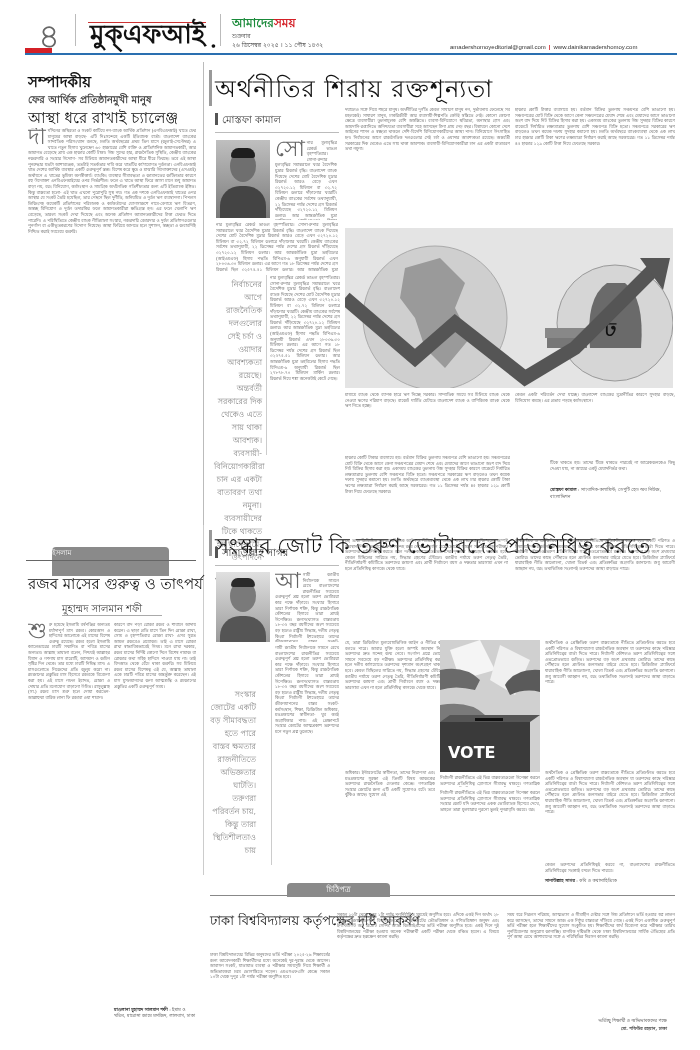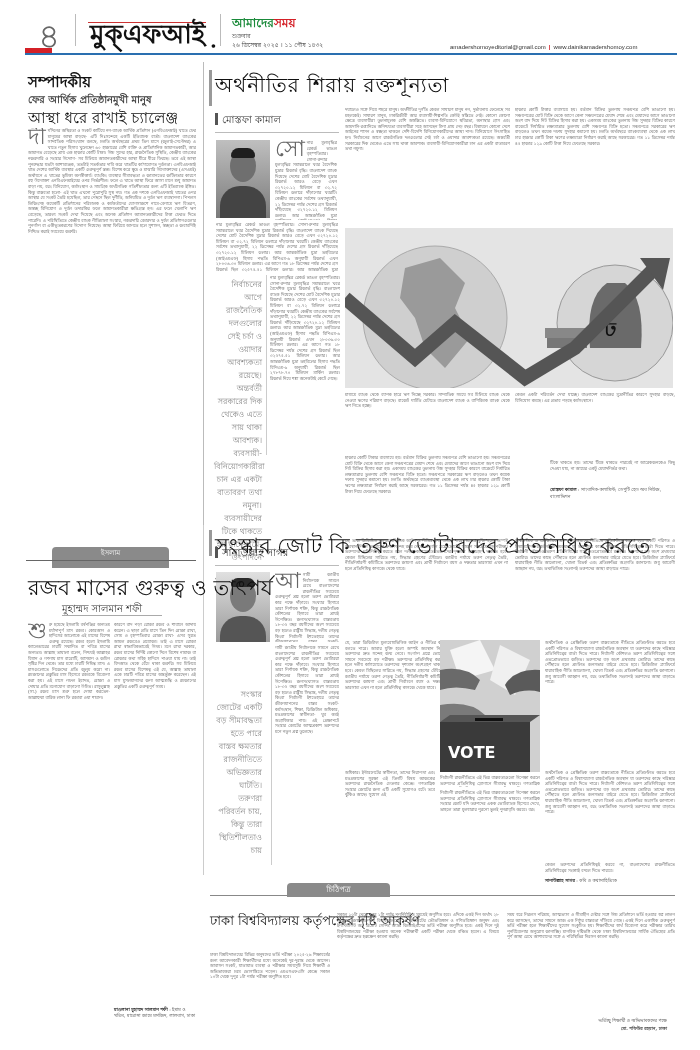--- a/index.html
+++ b/index.html
@@ -21,36 +21,36 @@
   #hdr-contact .pipe{color:#d42027;font-weight:bold;margin:0 3px;}
   
   .vrule{background:#bbb;width:1px;}
   
   #ed-label{left:28px;top:70px;font-size:15px;font-weight:bold;color:#111;}
   #ed-kicker{left:28px;top:92px;font-size:10px;color:#444;font-weight:bold;}
   #ed-title{left:28px;top:106px;font-size:15px;color:#111;}
   .txt{font-size:4.2px;line-height:5.6px;color:#555;text-align:justify;overflow:hidden;}
   .dropcap{float:left;font-size:22px;line-height:18px;color:#666;margin-right:2px;}
   
-  #a1-title{left:215px;top:70px;font-size:20px;color:#111;letter-spacing:1px;}
+  #a1-title{left:215px;top:70px;font-size:24px;color:#111;letter-spacing:1px;}
   #a1-authorbar{left:215px;top:113px;width:3px;height:12px;background:#555;}
   #a1-author{left:222px;top:112px;font-size:10px;color:#333;}
   #a1-authorline{left:215px;top:132px;width:124px;height:1px;background:#bbb;}
   .photo{background:linear-gradient(#bfbfbf,#7a7a7a);overflow:hidden;}
   .photo .head{position:absolute;border-radius:50%;background:#8a8a8a;}
   .photo .body{position:absolute;background:#444;border-radius:20px 20px 0 0;}
   .pull{font-size:8px;line-height:13px;color:#888;text-align:right;}
   
   #a1-illus{left:345px;top:228px;width:328px;height:160px;background:#e8e8e8;overflow:hidden;}
   
   #a2-title{left:215px;top:530px;font-size:21px;color:#111;}
   
-  #isl-tab{left:52px;top:547px;width:117px;height:21px;background:#8a8a8a;border-radius:4px 4px 0 0;color:#fff;font-size:7px;text-align:center;line-height:13px;}
+  #isl-tab{left:52px;top:547px;width:117px;height:29px;background:#8a8a8a;border-radius:4px 4px 0 0;color:#fff;font-size:7px;text-align:left;line-height:13px;}
   #isl-line{left:26px;top:560px;width:170px;height:1px;background:#666;}
-  #isl-title{left:28px;top:572px;font-size:21px;color:#111;}
+  #isl-title{left:28px;top:572px;font-size:15px;color:#111;}
   #isl-author{left:62px;top:601px;font-size:10px;color:#333;}
   #isl-authorline{left:62px;top:615px;width:100px;height:1px;background:#aaa;}
   
   #let-line{left:12px;top:895px;width:662px;height:1px;background:#888;}
   #let-tab{left:287px;top:883px;width:103px;height:14px;background:#8a8a8a;border-radius:4px 4px 0 0;color:#fff;font-size:8px;text-align:center;line-height:14px;}
   #let-title{left:12px;top:912px;font-size:13px;line-height:18px;color:#111;width:210px;}
   .sig{font-size:4.5px;color:#444;}
   .sig b{color:#222;}
 </style>
 </head>
@@ -125,21 +125,21 @@
 <div class="abs" style="left:222px;top:545px;font-size:10px;color:#333">সানাউল্লাহ সাগর</div>
 <div class="abs" style="left:215px;top:565px;width:124px;height:1px;background:#bbb"></div>
 <div class="abs photo" style="left:216px;top:572px;width:54px;height:70px;background:linear-gradient(#e0e0e0,#9a9a9a)">
   <div class="head" style="left:14px;top:8px;width:26px;height:32px;background:#7a7a7a"></div>
   <div class="head" style="left:15px;top:6px;width:24px;height:9px;background:#2a2a2a;border-radius:12px 12px 4px 4px"></div>
   <div class="body" style="left:4px;top:44px;width:46px;height:30px;background:#555"></div>
 </div>
 <div class="abs txt" style="left:275px;top:572px;width:64px;height:70px;">
   <span class="dropcap">আ</span><span>গামী জাতীয় নির্বাচনকে সামনে রেখে বাংলাদেশের রাজনীতির সবচেয়ে গুরুত্বপূর্ণ প্রশ্ন হলো তরুণ ভোটাররা কার পক্ষে দাঁড়াবে। সংখ্যার হিসাবে তারা নির্ণায়ক শক্তি, কিন্তু রাজনৈতিক কৌশলের হিসাবে তারা প্রায়ই উপেক্ষিত। জনসংখ্যাগত বাস্তবতায় ১৮-৩৫ বছর বয়সীদের অংশ সবচেয়ে বড় হলেও রাষ্ট্রীয় সিদ্ধান্ত, দলীয় নেতৃত্ব কিংবা নির্বাচনী ইশতেহারে তাদের জীবনযাপনের বাস্তব সংকট- কর্মসংস্থান, শিক্ষা, ডিজিটাল অধিকার, মতপ্রকাশের স্বাধীনতা- খুব কমই অগ্রাধিকার পায়। এই প্রেক্ষাপটে সংস্কার জোটের আত্মপ্রকাশ তরুণদের মনে নতুন প্রশ্ন তুলেছে।</span>
 </div>
-<div class="abs pull" style="left:214px;top:688px;width:48px;height:160px;">সংস্কার জোটের একটি বড় সীমাবদ্ধতা হতে পারে বাস্তব ক্ষমতার রাজনীতিতে অভিজ্ঞতার ঘাটতি। তরুণরা পরিবর্তন চায়, কিন্তু তারা স্থিতিশীলতাও চায়</div>
+<div class="abs pull" style="left:208px;top:688px;width:48px;height:160px;">সংস্কার জোটের একটি বড় সীমাবদ্ধতা হতে পারে বাস্তব ক্ষমতার রাজনীতিতে অভিজ্ঞতার ঘাটতি। তরুণরা পরিবর্তন চায়, কিন্তু তারা স্থিতিশীলতাও চায়</div>
 <div class="abs vrule" style="left:271px;top:660px;height:205px;background:#ccc"></div>
 <div class="abs txt" style="left:275px;top:645px;width:64px;height:222px;">গামী জাতীয় নির্বাচনকে সামনে রেখে বাংলাদেশের রাজনীতির সবচেয়ে গুরুত্বপূর্ণ প্রশ্ন হলো তরুণ ভোটাররা কার পক্ষে দাঁড়াবে। সংখ্যার হিসাবে তারা নির্ণায়ক শক্তি, কিন্তু রাজনৈতিক কৌশলের হিসাবে তারা প্রায়ই উপেক্ষিত। জনসংখ্যাগত বাস্তবতায় ১৮-৩৫ বছর বয়সীদের অংশ সবচেয়ে বড় হলেও রাষ্ট্রীয় সিদ্ধান্ত, দলীয় নেতৃত্ব কিংবা নির্বাচনী ইশতেহারে তাদের জীবনযাপনের বাস্তব সংকট- কর্মসংস্থান, শিক্ষা, ডিজিটাল অধিকার, মতপ্রকাশের স্বাধীনতা- খুব কমই অগ্রাধিকার পায়। এই প্রেক্ষাপটে সংস্কার জোটের আত্মপ্রকাশ তরুণদের মনে নতুন প্রশ্ন তুলেছে।</div>
 <div class="abs txt" style="left:345px;top:538px;width:163px;height:98px;">যে, তারা ডিজিটাল মূল্যবোধভিত্তিক আইন ও নীতির কথা বলতে পারে। আবার যুক্তি হলো অস্পষ্ট অবস্থান নিলে তরুণদের দ্রুত সন্দেহ জন্ম নেবে। সংগঠন প্রশ্নে ভোটের সামনে সবচেয়ে বড় পরীক্ষা। তরুণদের প্রতিনিধিত্ব করতে হলে দলীয় কাঠামোতে তরুণদের দৃশ্যমান অংশগ্রহণ থাকতে হবে। কেবল মিছিলের সারিতে নয়, সিদ্ধান্ত গ্রহণের টেবিলে। জাতীয় পর্যায়ে তরুণ নেতৃত্ব তৈরি, নীতিনির্ধারণী কমিটিতে তরুণদের জায়গা এবং প্রার্থী নির্বাচনে বয়স ও দক্ষতার ভারসাম্য এখন না হলে প্রতিনিধিত্ব কাগজে থেকে যাবে।</div>
 <div class="abs txt" style="left:515px;top:538px;width:160px;height:98px;">অর্থনৈতিক ও প্রেক্ষিতিক তরুণ বাস্তবতাকে নীতিতে প্রতিফলিত করতে হবে একটি পরিণত ও বিশ্বাসযোগ্য রাজনৈতিক অবস্থান যা তরুণদের কাছে পরিষ্কার প্রতিনিধিত্বের বার্তা দিতে পারে। নির্বাচনী কৌশলও তরুণ প্রতিনিধিত্বের সঙ্গে ওতপ্রোতভাবে জড়িত। তরুণদের বড় অংশ প্রথমবার ভোটার। তাদের কাছে পৌঁছাতে হলে প্রচলিত জনসভার বাইরে যেতে হবে। ডিজিটাল প্ল্যাটফর্মে ধারাবাহিক নীতি আলোচনা, খোলা বিতর্ক এবং প্রতিশ্রুতির অগ্রগতি জানানো। শুধু আবেগী আহ্বান নয়, বরং তথ্যভিত্তিক সংলাপই তরুণদের আস্থা বাড়াতে পারে।</div>
 <div class="abs txt" style="left:345px;top:640px;width:100px;height:125px;">যে, তারা ডিজিটাল মূল্যবোধভিত্তিক আইন ও নীতির কথা বলতে পারে। আবার যুক্তি হলো অস্পষ্ট অবস্থান নিলে তরুণদের দ্রুত সন্দেহ জন্ম নেবে। সংগঠন প্রশ্নে ভোটের সামনে সবচেয়ে বড় পরীক্ষা। তরুণদের প্রতিনিধিত্ব করতে হলে দলীয় কাঠামোতে তরুণদের দৃশ্যমান অংশগ্রহণ থাকতে হবে। কেবল মিছিলের সারিতে নয়, সিদ্ধান্ত গ্রহণের টেবিলে। জাতীয় পর্যায়ে তরুণ নেতৃত্ব তৈরি, নীতিনির্ধারণী কমিটিতে তরুণদের জায়গা এবং প্রার্থী নির্বাচনে বয়স ও দক্ষতার ভারসাম্য এখন না হলে প্রতিনিধিত্ব কাগজে থেকে যাবে।</div>
 
 <div class="abs" style="left:440px;top:640px;width:100px;height:132px;background:#d8d8d8;overflow:hidden">
   <svg width="100" height="132" viewBox="0 0 100 132">
     <rect width="100" height="132" fill="#d0d0d0"></rect>
     <path d="M10 10 L40 0 L55 30 L20 40 Z" fill="#f5f5f5"></path>

